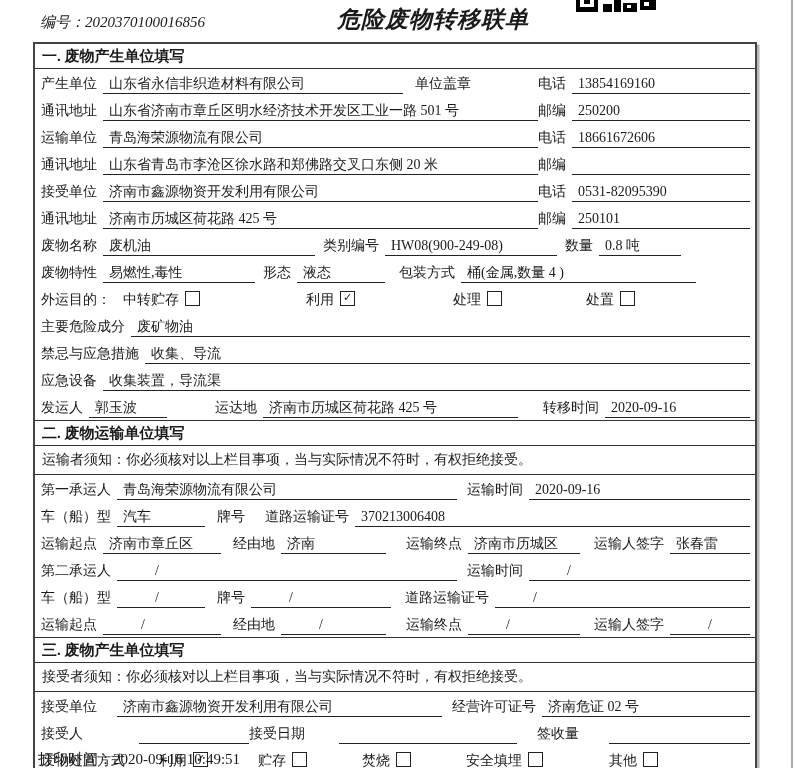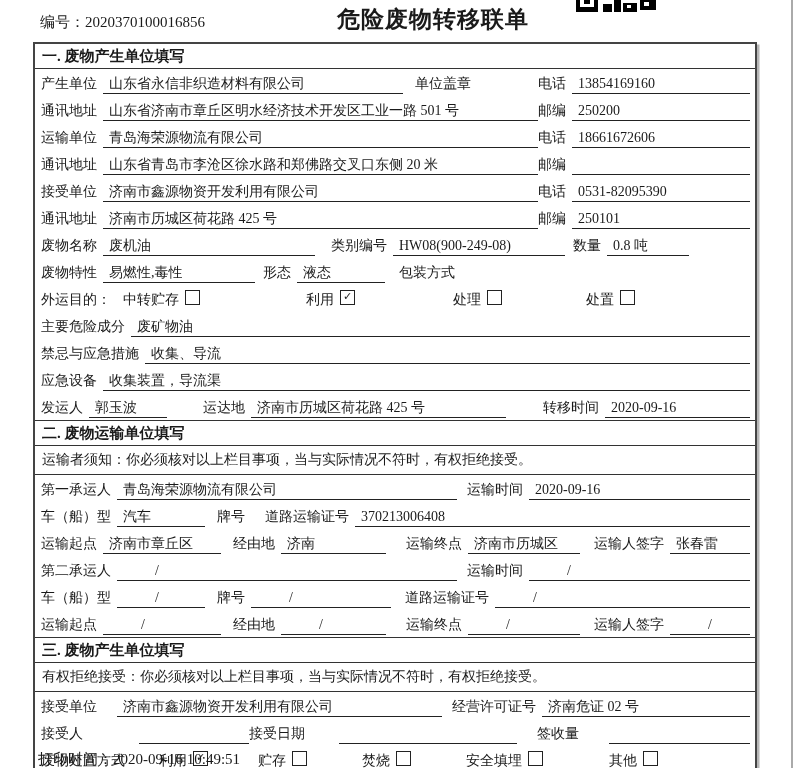--- a/index.html
+++ b/index.html
@@ -3,21 +3,21 @@
 <meta charset="utf-8">
 <style>
   html,body{margin:0;padding:0;background:#fff;}
   body{
     width:796px;height:768px;position:relative;overflow:hidden;
     font-family:"Liberation Serif","DejaVu Serif",serif;
     color:#1a1a1a;font-size:14px;
   }
   .page-edge{position:absolute;top:0;bottom:0;right:3px;width:2px;background:#aaa;}
   
-  .hdr{position:relative;height:42px;}
+  .hdr{position:relative;height:42px;font-style:italic;}
   .serial{position:absolute;left:40px;top:13px;font-size:15px;white-space:nowrap;}
   .doc-title{position:absolute;left:50%;top:4px;transform:translateX(-50%);margin-left:35px;
     font-size:23px;font-weight:bold;letter-spacing:1px;white-space:nowrap;}
   .qr{position:absolute;left:576px;top:0;width:80px;height:12px;}
   
   .form{position:absolute;left:33px;top:42px;width:724px;box-sizing:border-box;
     border:2px solid #444;background:#fff;box-shadow:2.5px 2.5px 0 rgba(110,110,110,.5);}
   .section + .section{border-top:1.5px solid #333;}
   .sec-h{height:24px;line-height:24px;font-weight:bold;font-size:15px;padding-left:7px;
     border-bottom:1.5px solid #333;white-space:nowrap;}
@@ -25,21 +25,21 @@
     border-bottom:1.5px solid #333;white-space:nowrap;}
   .row{display:flex;align-items:flex-end;height:25px;padding:0 5px 2px 6px;white-space:nowrap;}
   .lb{flex:none;padding-right:6px;line-height:20px;}
   .uv{flex:none;height:20px;line-height:20px;border-bottom:1.5px solid #222;
     padding-left:6px;box-sizing:border-box;overflow:visible;}
   .uv.fill{flex:1;}
   .mla{margin-left:auto;}
   .cb{display:inline-block;flex:none;width:13px;height:13px;border:1.5px solid #222;
     margin-left:6px;margin-bottom:3px;line-height:12px;font-size:11px;text-align:center;
     font-family:"DejaVu Sans",sans-serif;box-sizing:content-box;}
-  .opt{display:flex;align-items:flex-start;}
+  .opt{display:flex;align-items:center;}
   .opt .lb{padding-right:0;}
   .seal{flex:none;margin-left:12px;line-height:20px;}
   .slash{padding-left:38px;}
   
   .foot{position:absolute;left:38px;top:750px;font-size:15px;white-space:nowrap;}
 </style>
 </head>
 <body>
 
 <div class="page-edge"></div>
@@ -106,32 +106,33 @@
     <div class="row">
       <span class="lb">通讯地址</span>
       <span class="uv" style="width:435px">济南市历城区荷花路 425 号</span>
       <span class="lb mla">邮编</span>
       <span class="uv" style="width:178px">250101</span>
     </div>
 
     <div class="row">
       <span class="lb">废物名称</span>
       <span class="uv" style="width:212px">废机油</span>
-      <span class="lb" style="margin-left:16px">类别编号</span>
+      <span class="lb" style="margin-left:8px">类别编号</span>
       <span class="uv" style="width:172px">HW08(900-249-08)</span>
       <span class="lb" style="margin-left:8px">数量</span>
       <span class="uv" style="width:82px">0.8 吨</span>
     </div>
 
     <div class="row">
       <span class="lb">废物特性</span>
       <span class="uv" style="width:152px">易燃性,毒性</span>
       <span class="lb" style="margin-left:8px">形态</span>
       <span class="uv" style="width:88px">液态</span>
       <span class="lb" style="margin-left:14px">包装方式</span>
+      <span class="uv" style="width:235px">桶(金属,数量  4 )</span>
     </div>
 
     <div class="row">
       <span class="lb">外运目的：</span>
       <span class="opt" style="margin-left:6px">
         <span class="lb">中转贮存</span>
         <span class="cb"></span>
       </span>
       <span class="opt" style="margin-left:106px">
         <span class="lb">利用</span>
@@ -158,21 +159,21 @@
     </div>
 
     <div class="row">
       <span class="lb">应急设备</span>
       <span class="uv fill">收集装置，导流渠</span>
     </div>
 
     <div class="row">
       <span class="lb">发运人</span>
       <span class="uv" style="width:78px">郭玉波</span>
-      <span class="lb" style="margin-left:36px">运达地</span>
+      <span class="lb" style="margin-left:48px">运达地</span>
       <span class="uv" style="width:255px">济南市历城区荷花路 425 号</span>
       <span class="lb mla">转移时间</span>
       <span class="uv" style="width:145px">2020-09-16</span>
     </div>
   </div>
 
   <div class="section">
     <div class="sec-h">二. 废物运输单位填写</div>
     <div class="notice"><span>运输者须知：</span><span>你必须核对以上栏目事项，当与实际情况不符时，有权拒绝接受。</span></div>
 
@@ -225,21 +226,21 @@
       <span class="uv slash" style="width:105px">/</span>
       <span class="lb" style="margin-left:20px">运输终点</span>
       <span class="uv slash" style="width:112px">/</span>
       <span class="lb" style="margin-left:14px">运输人签字</span>
       <span class="uv fill slash">/</span>
     </div>
   </div>
 
   <div class="section">
     <div class="sec-h">三. 废物产生单位填写</div>
-    <div class="notice"><span>有权拒绝接受：</span><span>你必须核对以上栏目事项，当与实际情况不符时，有权拒绝接受。</span></div>
+    <div class="notice"><span>接受者须知：</span><span>你必须核对以上栏目事项，当与实际情况不符时，有权拒绝接受。</span></div>
 
     <div class="row">
       <span class="lb">接受单位</span>
       <span class="uv" style="width:325px;margin-left:14px">济南市鑫源物资开发利用有限公司</span>
       <span class="lb" style="margin-left:10px">经营许可证号</span>
       <span class="uv fill">济南危证 02 号</span>
     </div>
 
     <div class="row">
       <span class="lb">接受人</span>

